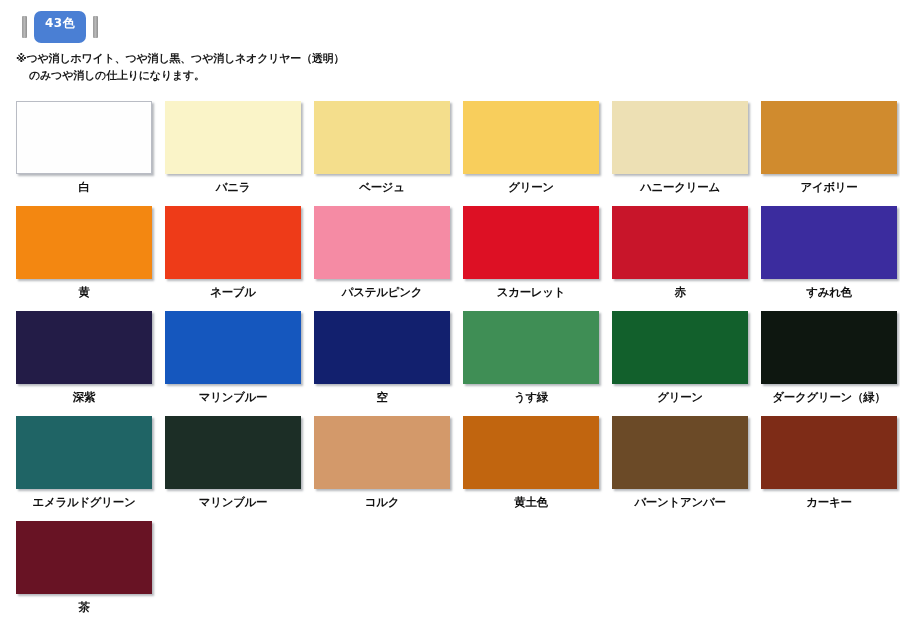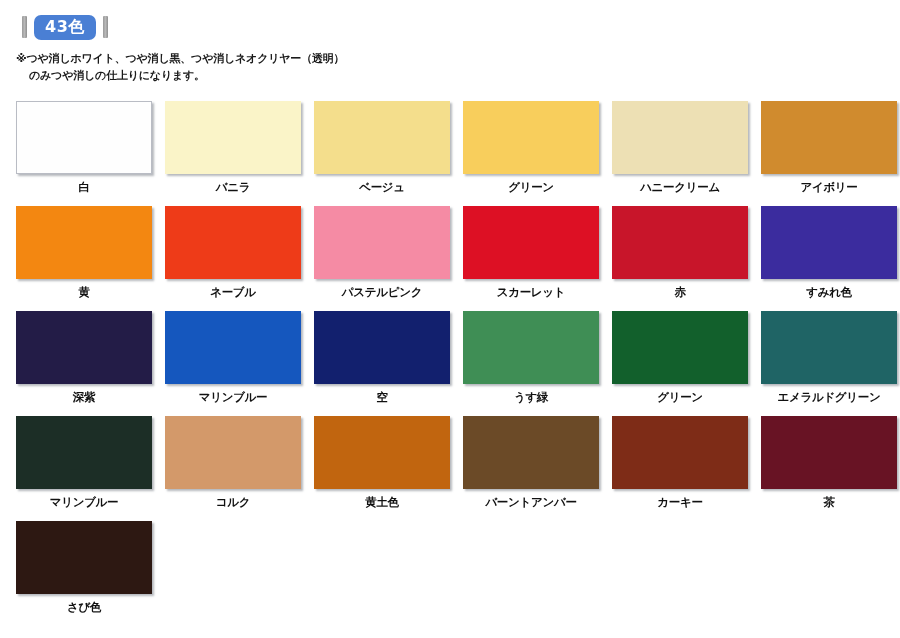--- a/index.html
+++ b/index.html
@@ -28,22 +28,22 @@
   .bar-mark {
     width: 5px;
     height: 22px;
     background: linear-gradient(to right, #9a9a9a 0%, #b8b8b8 50%, #8f8f8f 100%);
     border-radius: 1px;
   }
   #count-badge {
     background: #4a7fd4;
     color: #ffffff;
     border-radius: 7px;
-    padding: 2px 11px 3px 11px;
-    font-size: 16px;
+    padding: 2px 11px 10px 11px;
+    font-size: 12px;
     font-weight: bold;
     line-height: 20px;
     letter-spacing: 0.5px;
     white-space: nowrap;
   }
 
   
   #note-block {
     position: absolute;
     left: 16px;
@@ -176,20 +176,24 @@
     </div>
     <div class="swatch-cell">
       <div class="swatch-chip" style="background: rgb(63, 142, 85);"></div>
       <div class="swatch-label">うす緑</div>
     </div>
     <div class="swatch-cell">
       <div class="swatch-chip" style="background: rgb(18, 96, 44);"></div>
       <div class="swatch-label">グリーン</div>
     </div>
     <div class="swatch-cell">
+      <div class="swatch-chip" style="background: rgb(14, 23, 16);"></div>
+      <div class="swatch-label">ダークグリーン（緑）</div>
+    </div>
+    <div class="swatch-cell">
       <div class="swatch-chip" style="background: rgb(31, 100, 101);"></div>
       <div class="swatch-label">エメラルドグリーン</div>
     </div>
     <div class="swatch-cell">
       <div class="swatch-chip" style="background: rgb(28, 46, 38);"></div>
       <div class="swatch-label">マリンブルー</div>
     </div>
     <div class="swatch-cell">
       <div class="swatch-chip" style="background: rgb(211, 153, 106);"></div>
       <div class="swatch-label">コルク</div>
@@ -203,17 +207,13 @@
       <div class="swatch-label">バーントアンバー</div>
     </div>
     <div class="swatch-cell">
       <div class="swatch-chip" style="background: rgb(126, 44, 23);"></div>
       <div class="swatch-label">カーキー</div>
     </div>
     <div class="swatch-cell">
       <div class="swatch-chip" style="background: rgb(104, 19, 36);"></div>
       <div class="swatch-label">茶</div>
     </div>
-    <div class="swatch-cell">
-      <div class="swatch-chip" style="background: rgb(45, 24, 18);"></div>
-      <div class="swatch-label">さび色</div>
-    </div>
   </div>
 
 </body></html>

